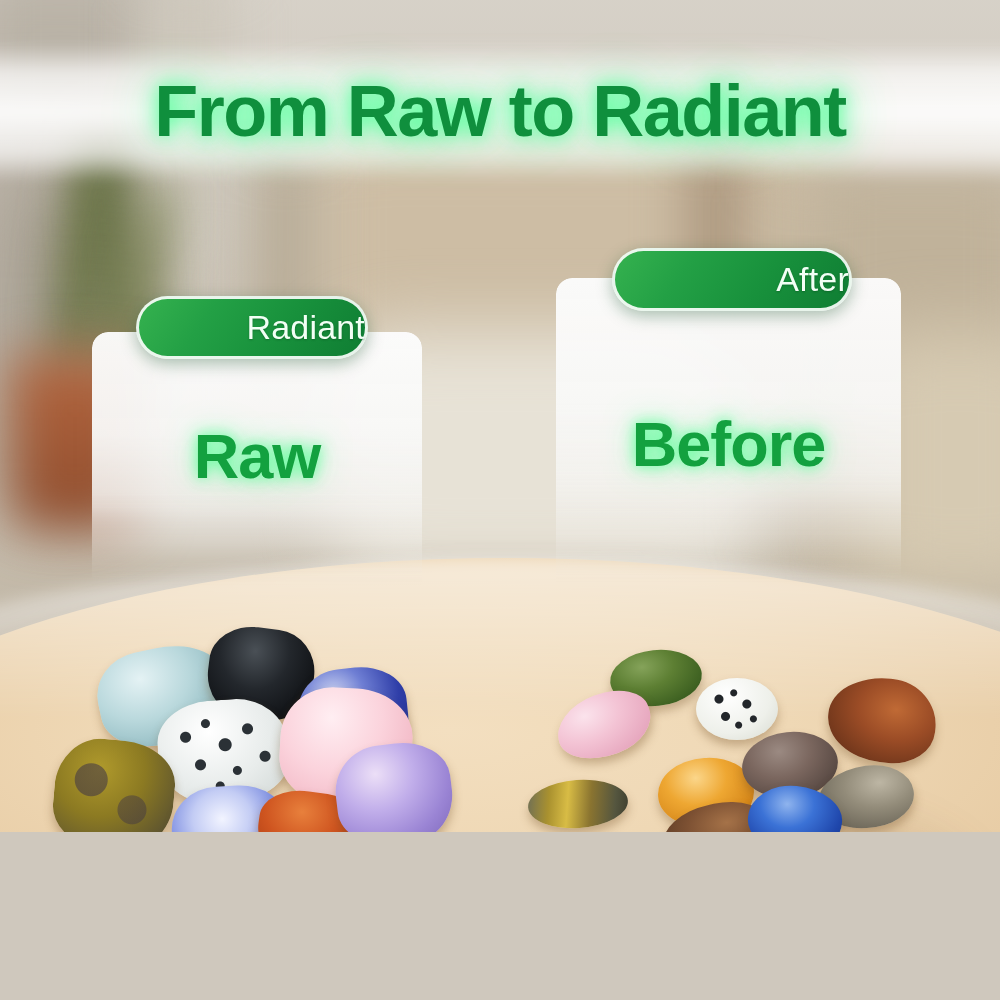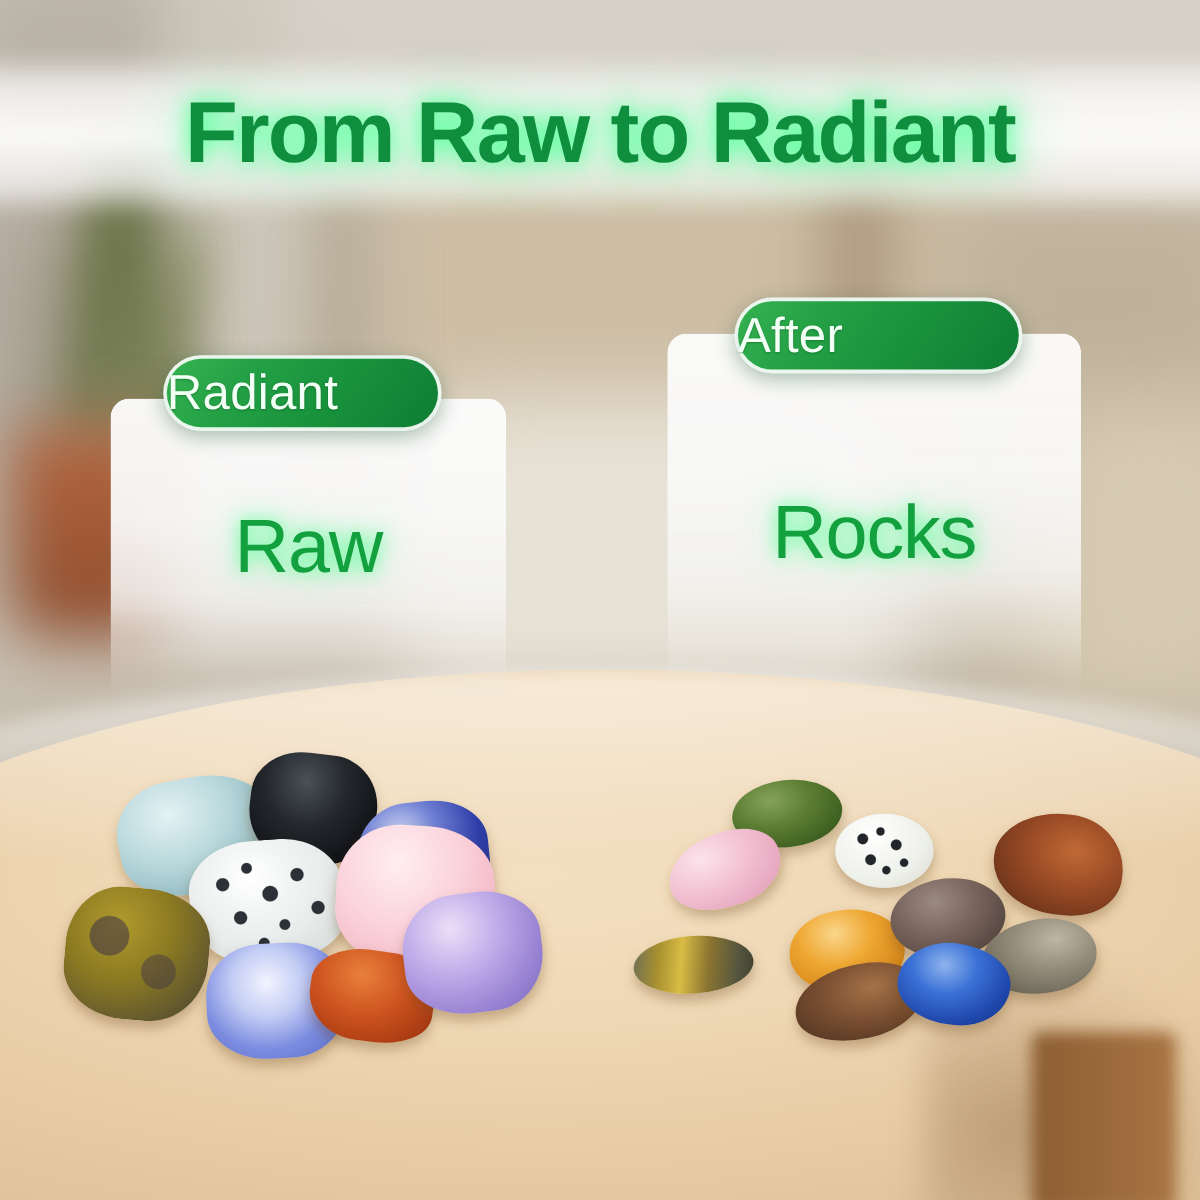--- a/index.html
+++ b/index.html
@@ -2,21 +2,21 @@
 <html><head>
 <meta charset="utf-8">
 <style>
   * { box-sizing: border-box; margin: 0; padding: 0; }
   html, body {
     width: 1000px; height: 1000px;
     font-family: "Liberation Sans", sans-serif;
     overflow: hidden; background: #cfc8bd;
   }
   #stage {
-    position: relative; width: 1000px; height: 1000px; overflow: hidden;
+    position: relative; width: 1000px; height: 832px; overflow: hidden;
   }
 
   
   .bg { position: absolute; inset: 0; overflow: hidden; }
   .bg-base {
     position: absolute; inset: -60px;
     background:
       linear-gradient(180deg,#d9d4cb 0%, #d2ccc2 18%, #cdc5b8 36%, #c9c0b2 50%, #c6bdae 60%, #c3b9a8 70%, #bfb4a2 100%);
   }
   
@@ -80,36 +80,36 @@
         rgba(238,235,229,0) 100%);
     box-shadow: 0 6px 26px rgba(70,60,45,.20);
     -webkit-mask-image: linear-gradient(180deg,#000 0%,#000 62%,rgba(0,0,0,.75) 82%,rgba(0,0,0,0) 100%);
             mask-image: linear-gradient(180deg,#000 0%,#000 62%,rgba(0,0,0,.75) 82%,rgba(0,0,0,0) 100%);
   }
   .card-before { left: 92px;  top: 332px; width: 330px; height: 258px; }
   .card-after  { left: 556px; top: 278px; width: 345px; height: 312px; }
 
   .card-title {
     position: absolute; left: 0; right: 0; text-align: center;
-    font-weight: 400; letter-spacing: -1px;
+    font-weight: 700; letter-spacing: -1px;
     color: #13a13f;
     text-shadow: 0 0 14px rgba(70,255,140,.85), 0 0 30px rgba(70,255,140,.55);
   }
   .card-before .card-title { top: 88px;  font-size: 63px; }
   .card-after  .card-title { top: 130px; font-size: 63px; }
 
   
   .badge {
-    position: absolute; display: flex; align-items: center; justify-content: flex-start;
+    position: absolute; display: flex; align-items: center; justify-content: flex-end;
     border-radius: 999px;
     background: linear-gradient(125deg, #35b24f 0%, #23a045 30%, #18913c 62%, #0f7d33 100%);
     border: 3px solid rgba(255,255,255,.90);
     box-shadow: 0 5px 16px rgba(20,80,40,.35);
     color: #f2fff5;
-    font-size: 41px; letter-spacing: .2px;
+    font-size: 34px; letter-spacing: .2px;
     text-shadow: 0 1px 2px rgba(0,60,20,.35);
   }
   .badge-before { left: 136px; top: 296px; width: 232px; height: 63px; }
   .badge-after  { left: 612px; top: 248px; width: 240px; height: 63px; }
 
   
   .headline {
     position: absolute; left: 0; right: 0; top: 70px; text-align: center;
     font-size: 72px; font-weight: 800; letter-spacing: -1.5px;
     color: #0f8f3d;
@@ -169,21 +169,21 @@
   <div class="headline">From Raw to Radiant</div>
 
   <div class="card card-before">
     <div class="card-title">Raw</div>
   </div>
   <div class="badge badge-before">
     <span>Radiant</span>
   </div>
 
   <div class="card card-after">
-    <div class="card-title">Rocks</div>
+    <div class="card-title">Before</div>
   </div>
   <div class="badge badge-after">
     <span>After</span>
   </div>
 
   <div>
 
     <div class="stone" style="left:98px; top:648px; width:128px; height:96px; transform:rotate(-12deg);">
       <div class="body" style="border-radius:36% 48% 40% 44%/44% 38% 48% 40%;
         background:radial-gradient(ellipse at 36% 28%, #e4f2f4 0%, #b9d8dc 42%, #8fb9c0 78%, #6f9ba4 100%);"></div>

